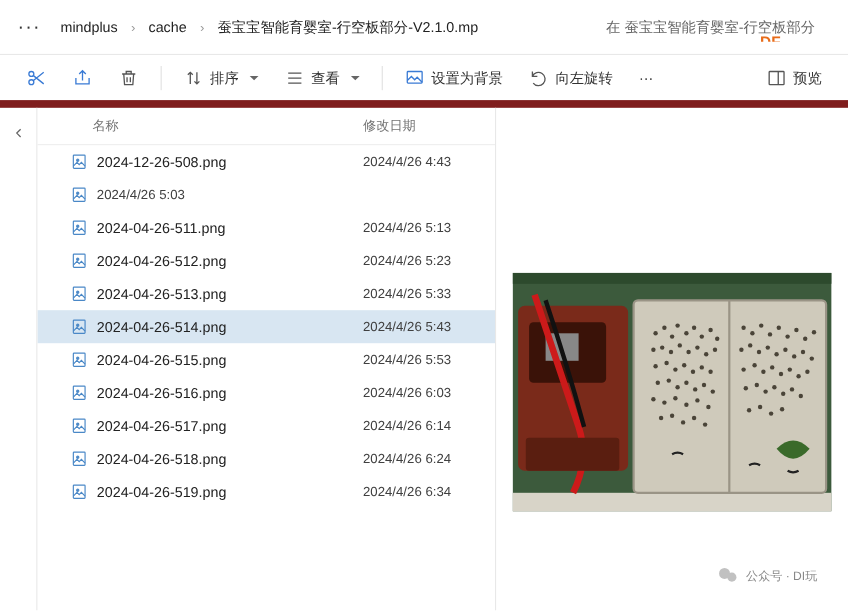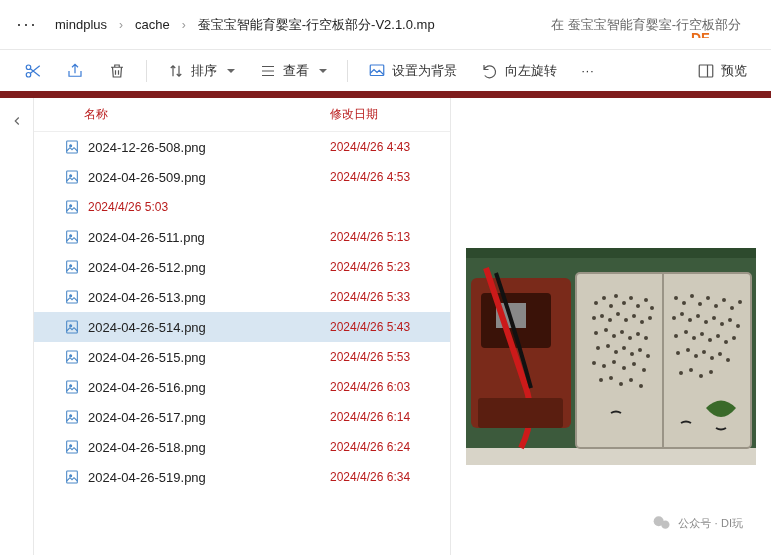--- a/index.html
+++ b/index.html
@@ -12,29 +12,29 @@
 .search-box .overlay { position:absolute; left:160px; top:2px; color:#e86c1a; font-weight:bold; font-size:14px;margin-top:16px; }
 .toolbar { height:48px; display:flex; align-items:center; padding:0 14px; border-bottom:7px solid #7f1d1d; gap:4px; }
 .tb-btn { display:flex; align-items:center; gap:6px; padding:6px 10px; font-size:13px; color:#333; border-radius:4px; cursor:pointer; }
 .tb-btn svg { width:18px; height:18px; }
 .tb-divider { width:1px; height:22px; background:#e0e0e0; margin:0 6px; }
 .tb-drop::after { content:""; display:inline-block; border:4px solid transparent; border-top-color:#666; margin-left:4px; transform:translateY(2px); }
 .main { display:flex; height:457px; }
 .sidebar { width:34px; border-right:1px solid #e8e8e8; padding-top:8px; }
 .side-icon { width:34px; height:30px; display:flex; align-items:center; justify-content:center; color:#666; }
 .filelist { flex:1; min-width:0; border-right:1px solid #e8e8e8; display:flex; flex-direction:column; }
-.list-header { display:flex; font-size:12px; color:#b91c1c; padding:8px 0 8px 30px; border-bottom:1px solid #eee; }
+.list-header { display:flex; font-size:12px; color:#737373; padding:8px 0 8px 30px; border-bottom:1px solid #eee; }
 .list-header .col-name { flex:1; padding-left:20px; }
 .list-header .col-date { width:120px; }
 .list-body { flex:1; overflow-y:auto; }
 .row { display:flex; align-items:center; height:30px; font-size:13px; color:#222; padding-left:30px; }
 .row.selected { background:#d8e6f2; }
 .file-icon { width:16px; height:16px; margin-right:8px; flex-shrink:0; }
 .row .cell-name { flex:1; padding-left:0; }
-.row .cell-date { width:120px; color:#b91c1c; font-size:12px; }
+.row .cell-date { width:120px; color:#404040; font-size:12px; }
 .preview-pane { width:320px; display:flex; flex-direction:column; align-items:center; justify-content:center; }
 .preview-img { width:290px; height:217px; margin-top:60px; }
 .watermark { position:absolute; right:28px; bottom:22px; font-size:11px; color:#888; display:flex; align-items:center; gap:6px; }
 .watermark svg { width:20px; height:20px; opacity:.6; }
 
 .list-body::-webkit-scrollbar { width:10px; }
 .list-body::-webkit-scrollbar-thumb { background:#ccc; border-radius:5px; }
 </style>
 </head>
 <body>
@@ -125,29 +125,20 @@
     </div>
     <div class="list-body" id="list-body">
         <div class="row">
           <svg class="file-icon" viewBox="0 0 24 24" fill="none" stroke="#4a88c7" stroke-width="1.6">
             <rect x="4" y="3" width="16" height="18" rx="1"></rect>
             <circle cx="10" cy="10" r="1.5" fill="#4a88c7"></circle>
             <path d="M4 18l5-5 3 3 3-3 5 5"></path>
           </svg>
           <span class="cell-name">2024-12-26-508.png</span>
           <span class="cell-date">2024/4/26 4:43</span>
-        </div>
-        <div class="row">
-          <svg class="file-icon" viewBox="0 0 24 24" fill="none" stroke="#4a88c7" stroke-width="1.6">
-            <rect x="4" y="3" width="16" height="18" rx="1"></rect>
-            <circle cx="10" cy="10" r="1.5" fill="#4a88c7"></circle>
-            <path d="M4 18l5-5 3 3 3-3 5 5"></path>
-          </svg>
-          <span class="cell-name">2024-04-26-509.png</span>
-          <span class="cell-date">2024/4/26 4:53</span>
         </div>
         <div class="row">
           <svg class="file-icon" viewBox="0 0 24 24" fill="none" stroke="#4a88c7" stroke-width="1.6">
             <rect x="4" y="3" width="16" height="18" rx="1"></rect>
             <circle cx="10" cy="10" r="1.5" fill="#4a88c7"></circle>
             <path d="M4 18l5-5 3 3 3-3 5 5"></path>
           </svg>
           <span class="cell-date">2024/4/26 5:03</span>
         </div>
         <div class="row">

